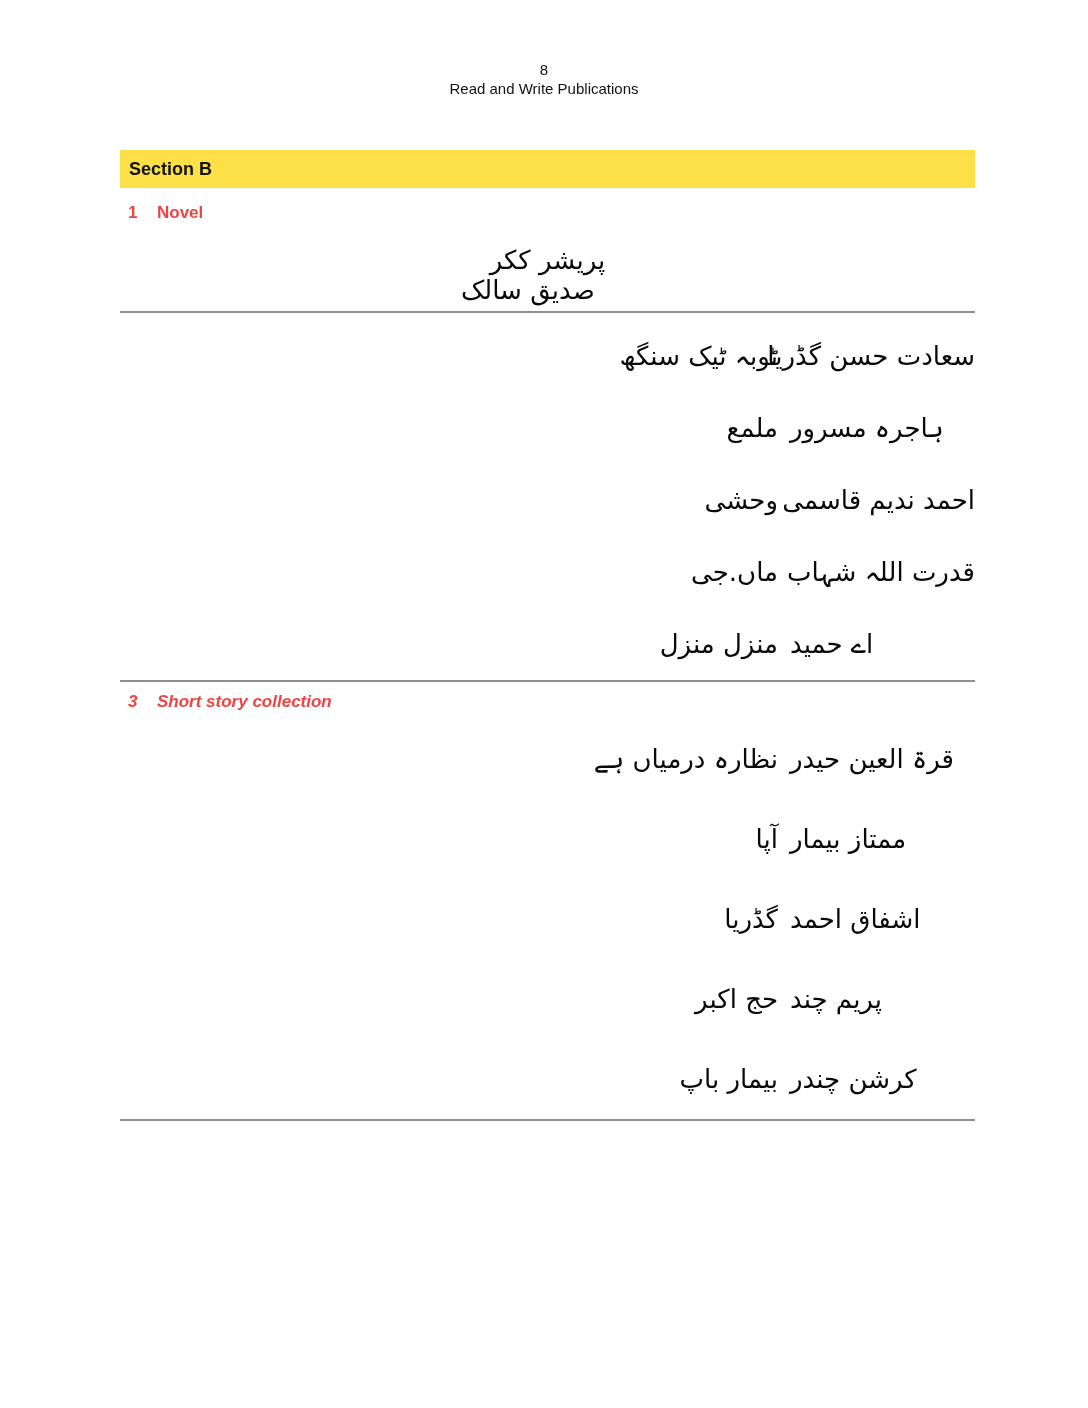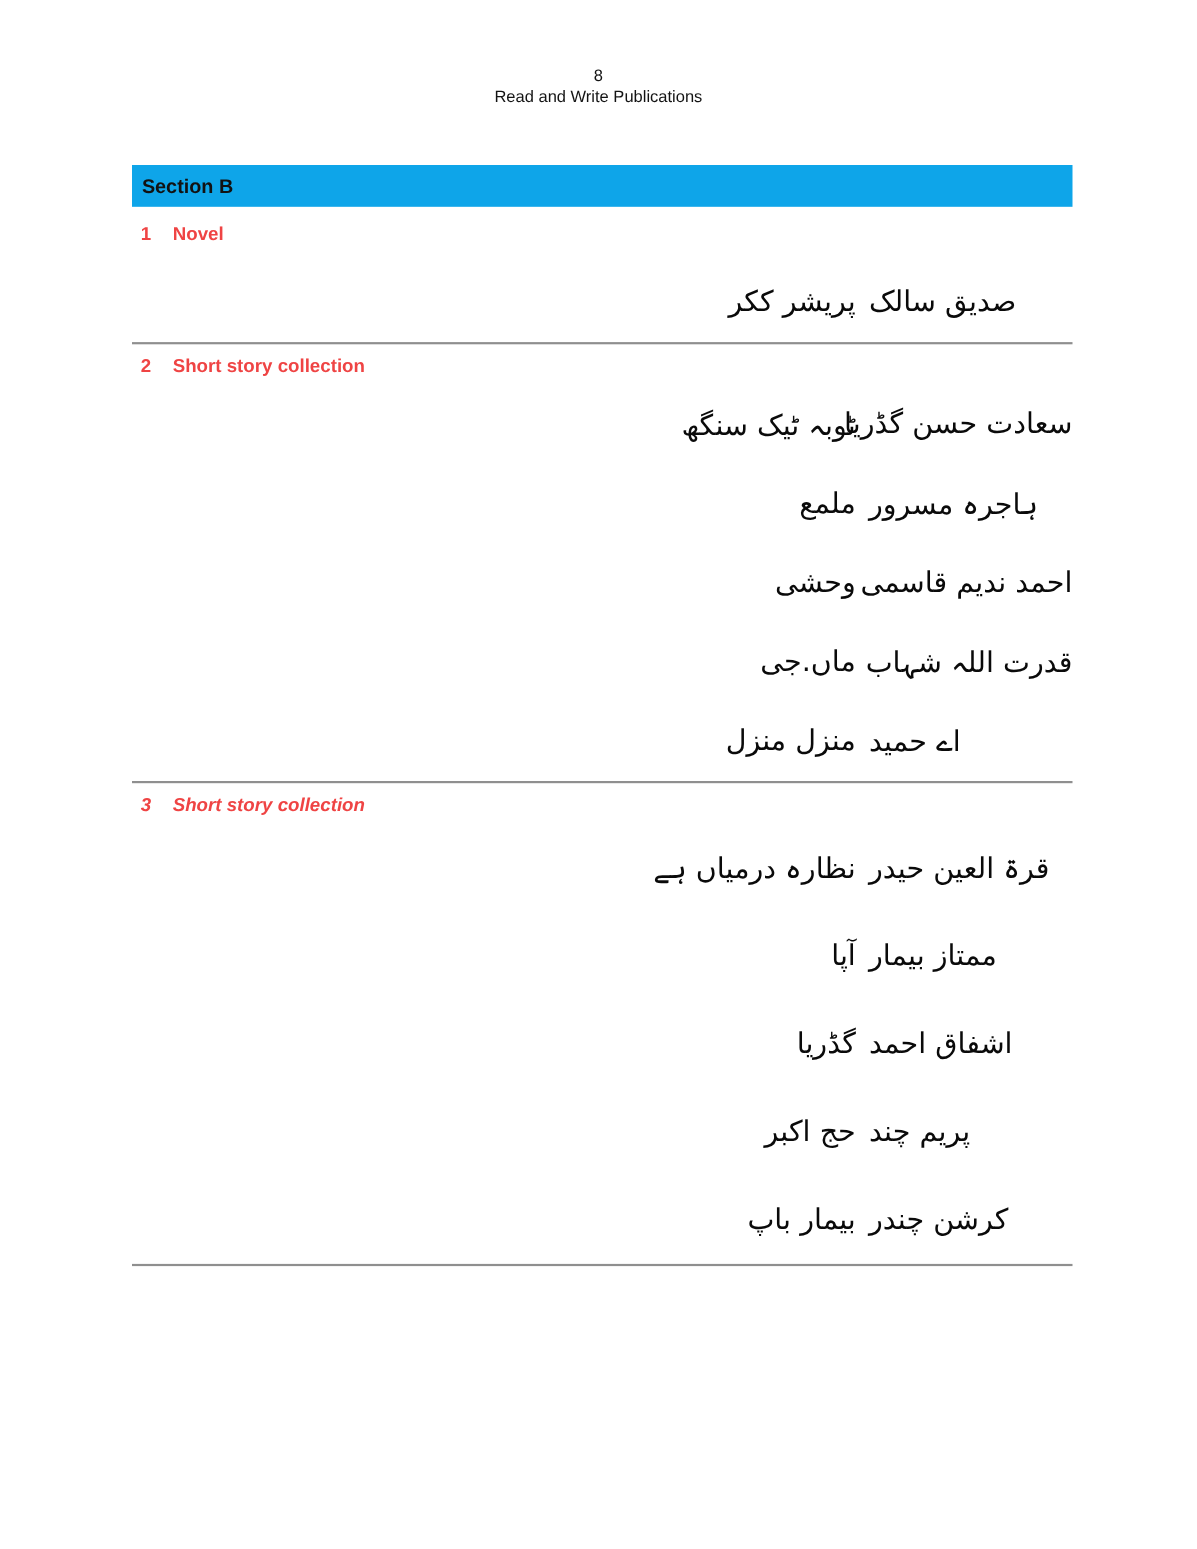--- a/index.html
+++ b/index.html
@@ -24,21 +24,21 @@
     color: #131313;
   }
   .content {
     margin-left: 120px;
     margin-right: 113px; 
   }
   .section-band {
     margin-top: 52px;
     height: 38px;
     line-height: 38px;
-    background: #0ea5e9;
+    background: #fde047;
     padding-left: 9px;
     font-size: 18px;
     font-weight: bold;
     color: #121212;
   }
   .sec-heading {
     margin-top: 14px;
     height: 21px;
     line-height: 21px;
     font-size: 17px;
@@ -49,21 +49,21 @@
   .sec-num {
     display: inline-block;
     width: 29px;
   }
   .rows { display: block; }
   .row {
     display: flex;
     align-items: center;
     justify-content: flex-end;
   }
-  .rows.s1 .row { height: 60px; margin-top: 22px; }
+  .rows.s1 .row { height: 60px; margin-top: 22px; flex-direction: column; }
   .rows.s2 .row { height: 72px; }
   .rows.s2 { margin-top: 7px; }
   .rows.s3 .row { height: 80px; }
   .rows.s3 { margin-top: 7px; }
   .urdu {
     font-family: "DejaVu Sans", sans-serif;
     font-size: 26px;
     white-space: nowrap;
     color: #0a0a0a;
   }
@@ -109,23 +109,20 @@
 
     <div class="rows s1">
       <div class="row">
         <span class="urdu work" dir="rtl">پریشر ککر</span>
         <span class="urdu author" dir="rtl">صدیق سالک</span>
       </div>
     </div>
 
     <hr class="rule after-s1">
 
-    <div class="sec-heading h2">
-      <span class="sec-num">2</span><span class="sec-title">Short story collection</span>
-    </div>
 
     <div class="rows s2">
       <div class="row">
         <span class="urdu work" dir="rtl">ٹوبہ ٹیک سنگھ</span>
         <span class="urdu author" dir="rtl">سعادت حسن گڈریا</span>
       </div>
       <div class="row">
         <span class="urdu work" dir="rtl">ملمع</span>
         <span class="urdu author" dir="rtl">ہاجرہ مسرور</span>
       </div>

